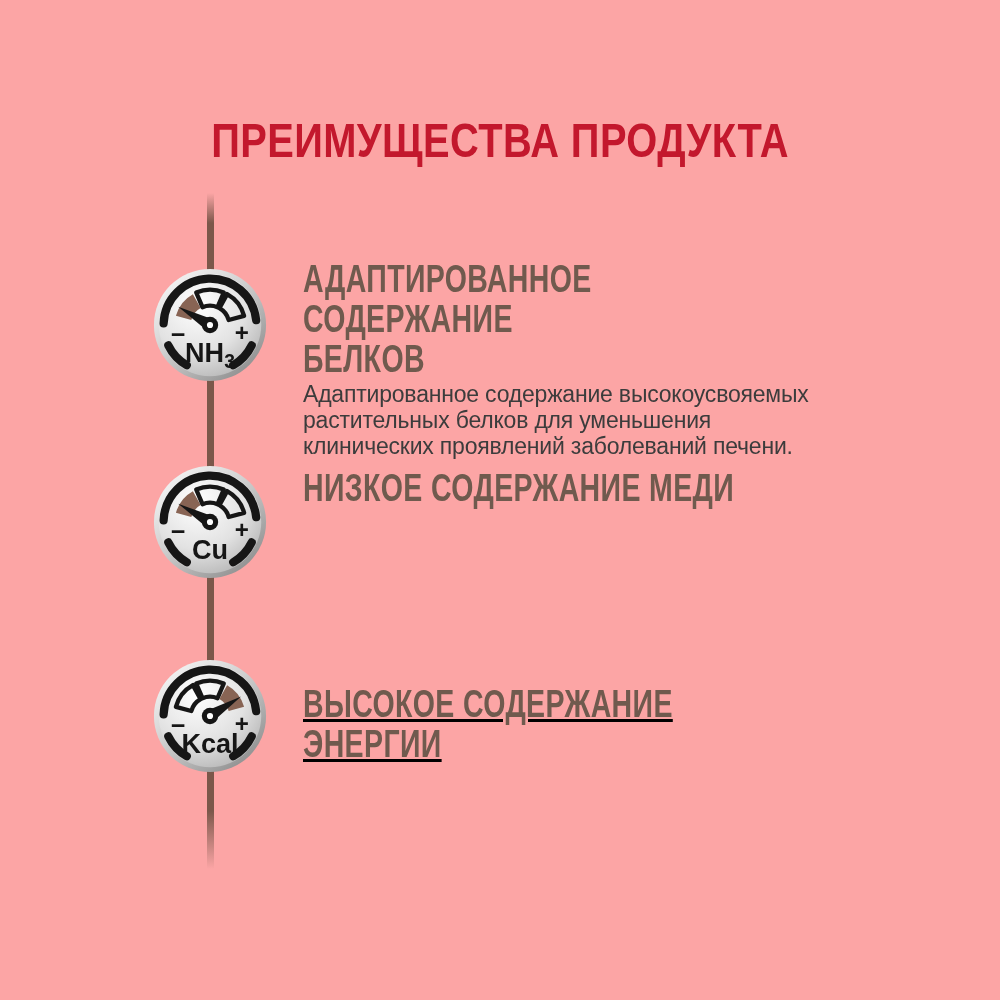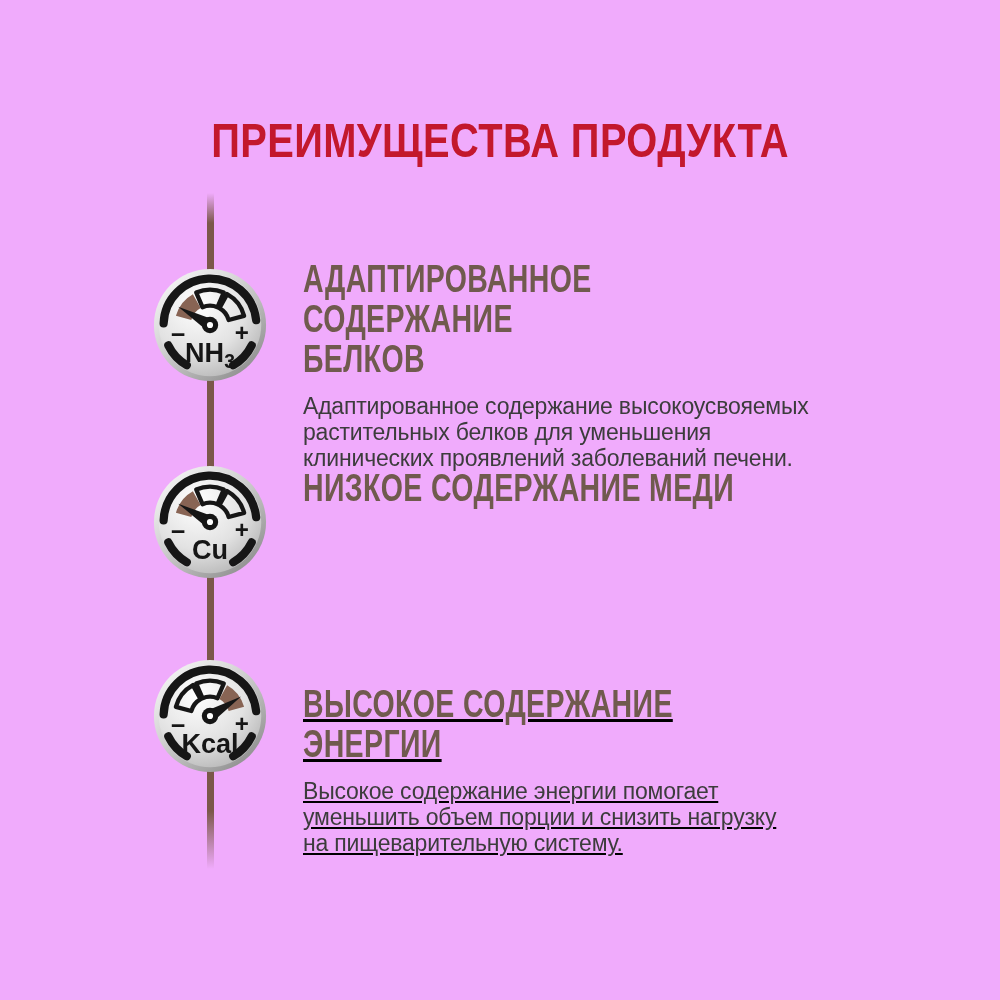--- a/index.html
+++ b/index.html
@@ -1,21 +1,21 @@
 <!DOCTYPE html>
 <html><head>
 <meta charset="utf-8">
 <style>
   * { margin: 0; padding: 0; box-sizing: border-box; }
   html, body { background: #ffffff; }
   body {
     width: 1000px; height: 1000px; position: relative; overflow: hidden;
     font-family: "Liberation Sans", "DejaVu Sans", sans-serif;
   }
-  .canvas { position: absolute; left: 0; top: 0; width: 1000px; height: 1000px; background: #f0abfc; }
+  .canvas { position: absolute; left: 0; top: 0; width: 1000px; height: 1000px; background: #fca5a5; }
 
   .title {
     position: absolute; top: 117px; left: 0; right: 0;
     text-align: center; white-space: nowrap;
     font-size: 48px; line-height: 48px; font-weight: bold;
     color: #c3182d;
     transform: scaleX(0.83);
     letter-spacing: 0.5px;
   }
 
@@ -41,21 +41,21 @@
 
   .benefit h2 {
     font-size: 38px; line-height: 40px; font-weight: bold;
     color: #705a4e;
     white-space: pre-line;
     transform: scaleX(0.75);
     transform-origin: 0 0;
     letter-spacing: 0.5px;
   }
   .benefit p {
-    margin-top: 14px;
+    margin-top: 2px;
     font-size: 23px; line-height: 26px;
     color: #3c3c3c;
     white-space: pre-line;
     letter-spacing: -0.2px;
   }
 </style>
 </head>
 <body>
 
 <div class="canvas">
@@ -162,18 +162,15 @@
 растительных белков для уменьшения
 клинических проявлений заболеваний печени.</p>
   </section>
 
   <section class="benefit" id="benefit-1">
     <h2>НИЗКОЕ СОДЕРЖАНИЕ МЕДИ</h2>
   </section>
 
   <section class="benefit" id="benefit-2">
     <h2>ВЫСОКОЕ СОДЕРЖАНИЕ ЭНЕРГИИ</h2>
-    <p>Высокое содержание энергии помогает
-уменьшить объем порции и снизить нагрузку
-на пищеварительную систему.</p>
   </section>
 
 </div>
 
 </body></html>

